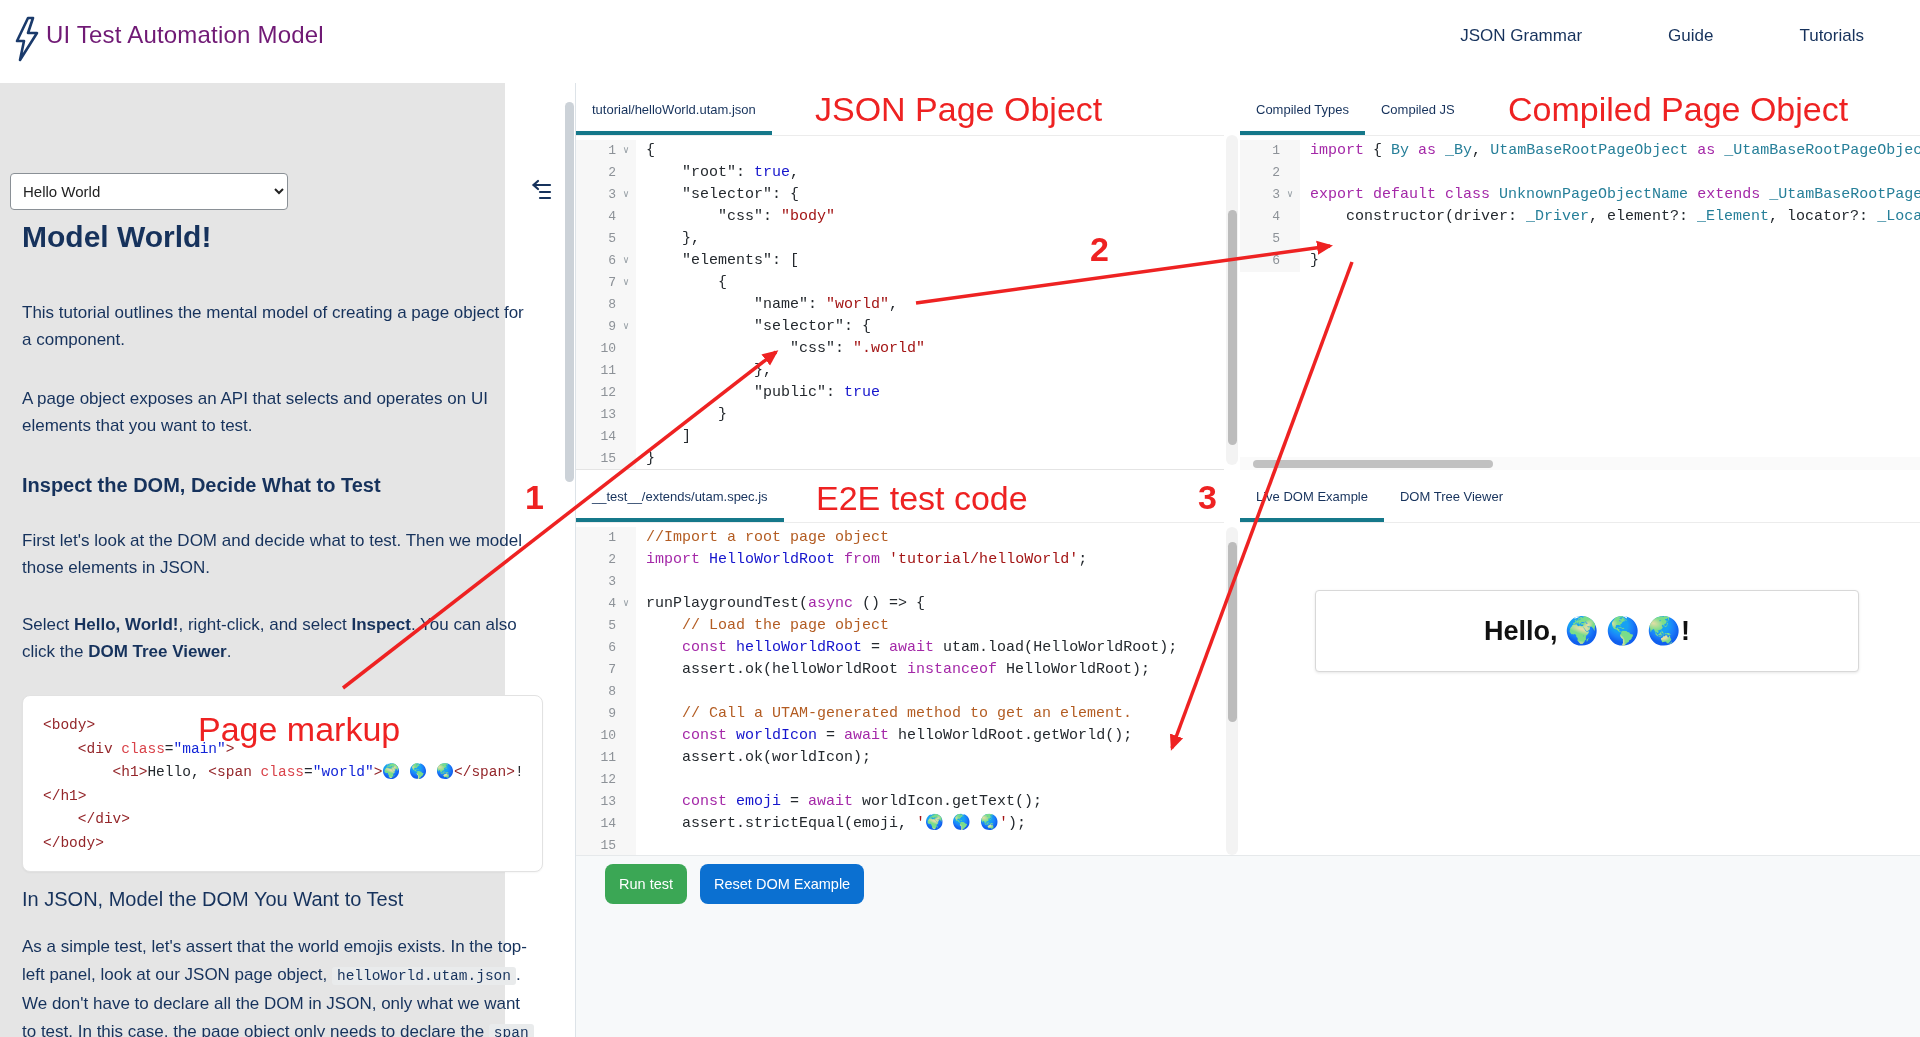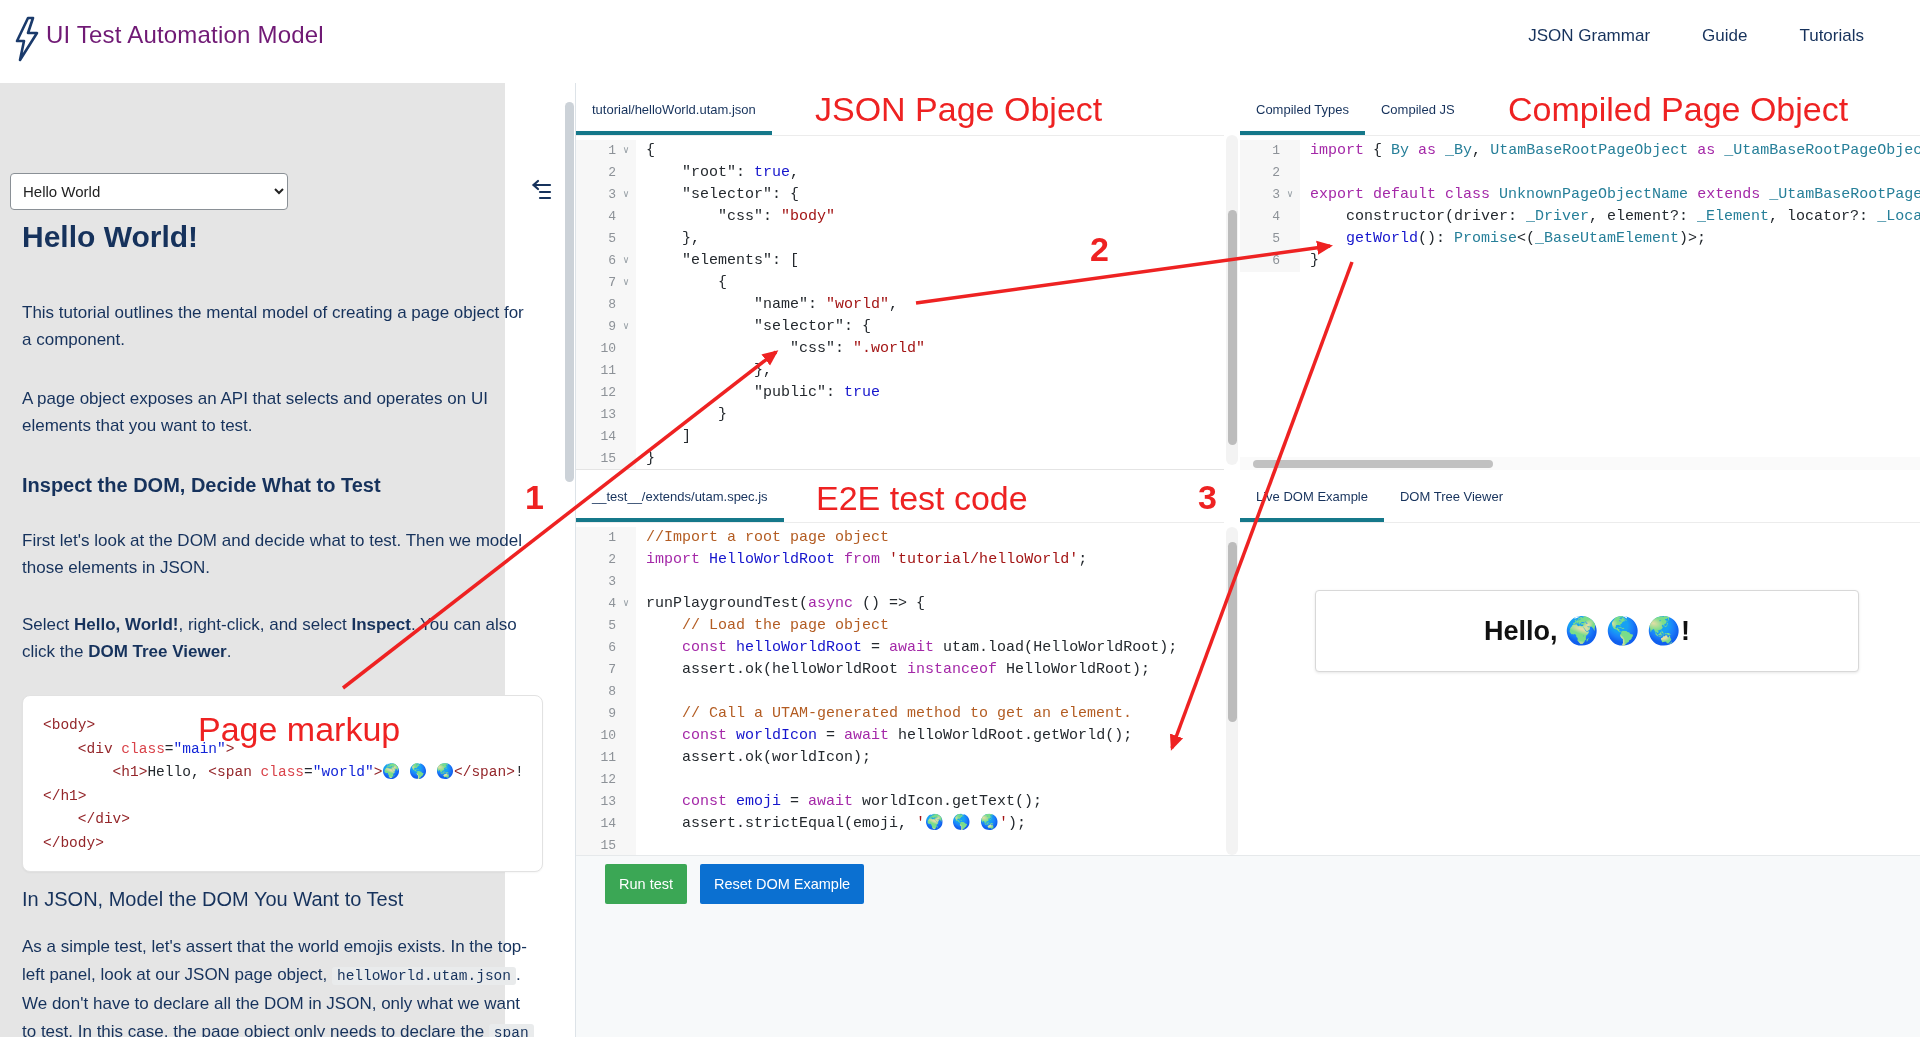--- a/index.html
+++ b/index.html
@@ -4,21 +4,21 @@
 <style>
   html,body{margin:0;padding:0}
   body{width:1920px;height:1037px;position:relative;overflow:hidden;background:#fff;
        font-family:"Liberation Sans",sans-serif;color:#16325c}
   .abs{position:absolute}
 
   
   #header{left:0;top:0;width:1920px;height:83px;background:#fff}
   #logo{left:12px;top:16px}
   #app-title{left:46px;top:21px;font-size:24px;font-weight:500;color:#701a75;letter-spacing:.2px}
-  #topnav{right:56px;top:26px;display:flex;gap:52px;font-size:17px;color:#16325c}
+  #topnav{right:56px;top:26px;display:flex;gap:86px;font-size:17px;color:#16325c}
   #topnav span{cursor:pointer}
 
   
   #sidebar{left:0;top:83px;width:505px;height:954px;background:#e5e5e5}
   #side-gutter{left:563px;top:83px;width:13px;height:954px;background:#fff}
   #side-thumb{left:565px;top:102px;width:9px;height:380px;background:#ccd2d8;border-radius:5px}
   #col-line{left:575px;top:83px;width:1px;height:954px;background:#dde3e8}
 
   #tutorial-select{left:10px;top:90px;width:278px;height:37px;font-size:15px;color:#222;
       border:1px solid #8a9096;border-radius:4px;background:#fff;padding:0 8px;
@@ -64,21 +64,21 @@
   #hthumb{left:1253px;top:460px;width:240px;height:8px;background:#c1c1c1;border-radius:4px}
   #row-divider{left:576px;top:469px;width:648px;height:1px;background:#e4e4e4}
 
   
   #dom-card{left:1315px;top:590px;width:542px;height:80px;background:#fff;border:1px solid #d8d8d8;
       border-radius:4px;box-shadow:0 1px 3px rgba(0,0,0,.10);display:flex;align-items:center;justify-content:center;
       font-size:27px;font-weight:700;color:#111}
 
   
   #bottom-strip{left:576px;top:855px;width:1344px;height:182px;background:#f7f9fa;border-top:1px solid #e6e9eb}
-  .btn{height:40px;border:none;border-radius:2px;color:#fff;font-size:14.5px;font-family:"Liberation Sans",sans-serif;
+  .btn{height:40px;border:none;border-radius:8px;color:#fff;font-size:14.5px;font-family:"Liberation Sans",sans-serif;
        cursor:pointer;padding:0 14px}
   #run-btn{left:605px;top:864px;background:#3ba755}
   #reset-btn{left:700px;top:864px;background:#0b70d1}
 
   
   .anno{color:#ee2222;font-size:34px;white-space:nowrap;z-index:60}
   .anno.num{font-weight:700}
   #an-json{left:815px;top:90px}
   #an-compiled{left:1508px;top:90px}
   #an-e2e{left:816px;top:479px}
@@ -123,21 +123,21 @@
     <option>Hello World</option>
   </select>
   <svg class="abs" id="collapse-btn" viewBox="0 0 26 26">
     <g stroke="#16325c" stroke-width="2.2" fill="none" stroke-linecap="round">
       <path d="M22 7 H6"></path>
         <path d="M10 3 L5.5 7 L10 11"></path>
       <path d="M22 14 H12"></path>
         <path d="M22 20 H12"></path>
     </g>
   </svg>
-  <div class="abs sb" id="sb-h1">Hello World!</div>
+  <div class="abs sb" id="sb-h1">Model World!</div>
   <div class="abs sb" id="sb-p1"><span class="tk-n">This tutorial outlines the mental model of creating a page object for a component.</span></div>
   <div class="abs sb" id="sb-p2"><span class="tk-n">A page object exposes an API that selects and operates on UI elements that you want to test.</span></div>
   <div class="abs sb" id="sb-h2a">Inspect the DOM, Decide What to Test</div>
   <div class="abs sb" id="sb-p3"><span class="tk-n">First let's look at the DOM and decide what to test. Then we model those elements in JSON.</span></div>
   <div class="abs sb" id="sb-p4"><span class="tk-n">Select </span><span class="tk-bold">Hello, World!</span><span class="tk-n">, right-click, and select </span><span class="tk-bold">Inspect</span><span class="tk-n">. You can also click the </span><span class="tk-bold">DOM Tree Viewer</span><span class="tk-n">.</span></div>
 
   <div class="abs" id="markup-card">
     <div class="mkline"><span class="tk-tag">&lt;body&gt;</span></div>
     <div class="mkline"><span class="tk-tag">    &lt;div </span><span class="tk-attr">class</span><span class="tk-p">=</span><span class="tk-val">"main"</span><span class="tk-tag">&gt;</span></div>
     <div class="mkline"><span class="tk-tag">        &lt;h1&gt;</span><span class="tk-p">Hello, </span><span class="tk-tag">&lt;span </span><span class="tk-attr">class</span><span class="tk-p">=</span><span class="tk-val">"world"</span><span class="tk-tag">&gt;</span><span class="tk-p">🌍 🌎 🌏</span><span class="tk-tag">&lt;/span&gt;</span><span class="tk-p">!</span></div>
@@ -179,21 +179,21 @@
 <div class="abs panel" id="panel-compiled">
   <div class="tabbar">
     <div class="tab active">Compiled Types</div>
     <div class="tab">Compiled JS</div>
   </div>
   <div class="codearea">
       <div class="cl"><span class="ln">1</span><span class="fd"></span><span class="ct"><span class="tk-k">import</span><span class="tk-p"> { </span><span class="tk-t">By</span><span class="tk-p"> </span><span class="tk-k">as</span><span class="tk-p"> </span><span class="tk-t">_By</span><span class="tk-p">, </span><span class="tk-t">UtamBaseRootPageObject</span><span class="tk-p"> </span><span class="tk-k">as</span><span class="tk-p"> </span><span class="tk-t">_UtamBaseRootPageObject</span></span></div>
       <div class="cl"><span class="ln">2</span><span class="fd"></span><span class="ct"></span></div>
       <div class="cl"><span class="ln">3</span><span class="fd">∨</span><span class="ct"><span class="tk-k">export</span><span class="tk-p"> </span><span class="tk-k">default</span><span class="tk-p"> </span><span class="tk-k">class</span><span class="tk-p"> </span><span class="tk-t">UnknownPageObjectName</span><span class="tk-p"> </span><span class="tk-k">extends</span><span class="tk-p"> </span><span class="tk-t">_UtamBaseRootPageObject {</span></span></div>
       <div class="cl"><span class="ln">4</span><span class="fd"></span><span class="ct"><span class="tk-p">    constructor(driver: </span><span class="tk-t">_Driver</span><span class="tk-p">, element?: </span><span class="tk-t">_Element</span><span class="tk-p">, locator?: </span><span class="tk-t">_Locator</span></span></div>
-      <div class="cl"><span class="ln">5</span><span class="fd"></span><span class="ct"><span class="tk-p">    </span><span class="tk-b">getWorld</span><span class="tk-p">(): </span><span class="tk-t">Promise</span><span class="tk-p">&lt;(</span><span class="tk-t">_BaseUtamElement</span><span class="tk-p">)&gt;;</span></span></div>
+      <div class="cl"><span class="ln">5</span><span class="fd"></span></div>
       <div class="cl"><span class="ln">6</span><span class="fd"></span><span class="ct"><span class="tk-p">}</span></span></div>
     </div>
 </div>
 
 <div class="abs panel" id="panel-spec">
   <div class="tabbar">
     <div class="tab active">__test__/extends/utam.spec.js</div>
   </div>
   <div class="codearea">
       <div class="cl"><span class="ln">1</span><span class="fd"></span><span class="ct"><span class="tk-c">//Import a root page object</span></span></div>

